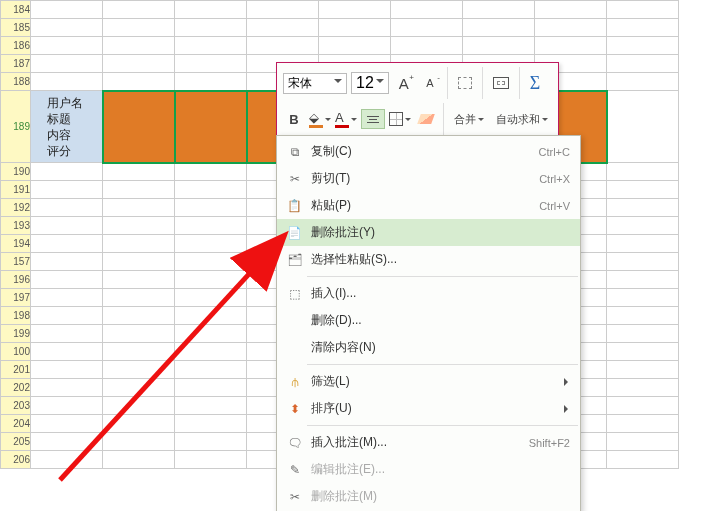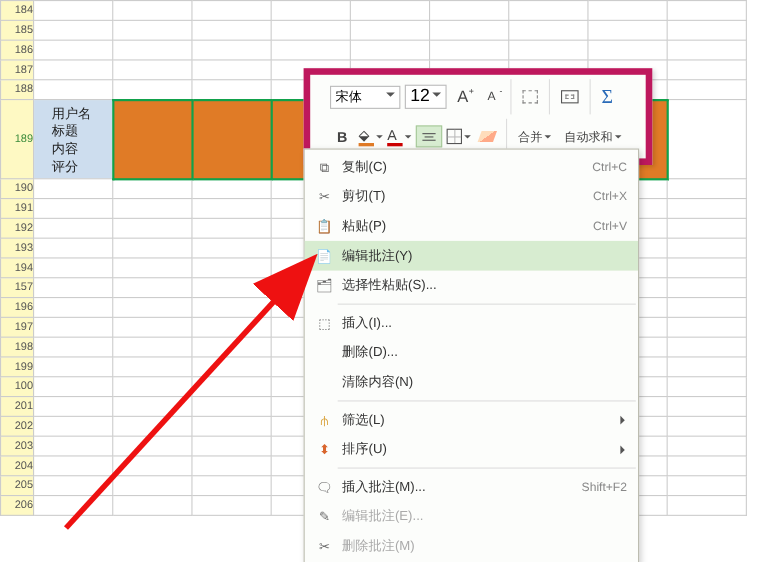--- a/index.html
+++ b/index.html
@@ -49,23 +49,23 @@
     background: #e07b26;
     border: 2px solid #11a14b !important;
   }
 
   
   .mini-toolbar {
     position: absolute;
     top: 62px;
     left: 276px;
     background: #fcfdfb;
-    border: 6px solid #be185d;
+    border: 1px solid #be185d;
     box-shadow: 2px 2px 4px rgba(0,0,0,.15);
-    padding: 4px 18px;
+    padding: 4px 6px;
     display: flex;
     flex-direction: column;
     gap: 4px;
   }
   .tb-row { display: flex; align-items: center; gap: 4px; }
   .tb-font-select {
     border: 1px solid #bbb;
     background: #fff;
     font-size: 12px;
     padding: 1px 18px 1px 4px;
@@ -534,21 +534,21 @@
     <span class="ctx-label">剪切(T)</span>
     <span class="ctx-shortcut">Ctrl+X</span>
   </div>
   <div class="ctx-item">
     <span class="ctx-ico">📋</span>
     <span class="ctx-label">粘贴(P)</span>
     <span class="ctx-shortcut">Ctrl+V</span>
   </div>
   <div class="ctx-item highlight">
     <span class="ctx-ico">📄</span>
-    <span class="ctx-label">编辑批注(Y)</span>
+    <span class="ctx-label">删除批注(Y)</span>
   </div>
   <div class="ctx-item">
     <span class="ctx-ico">🗂</span>
     <span class="ctx-label">选择性粘贴(S)...</span>
   </div>
   <div class="ctx-sep"></div>
   <div class="ctx-item">
     <span class="ctx-ico">⬚</span>
     <span class="ctx-label">插入(I)...</span>
   </div>

